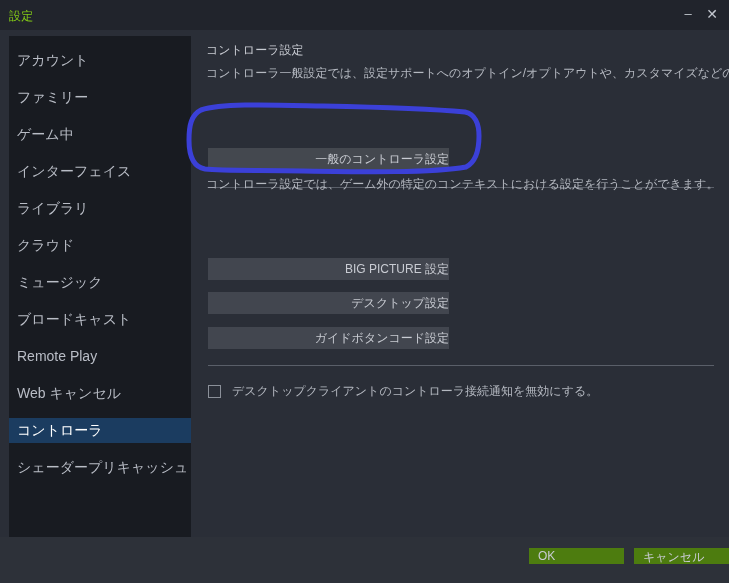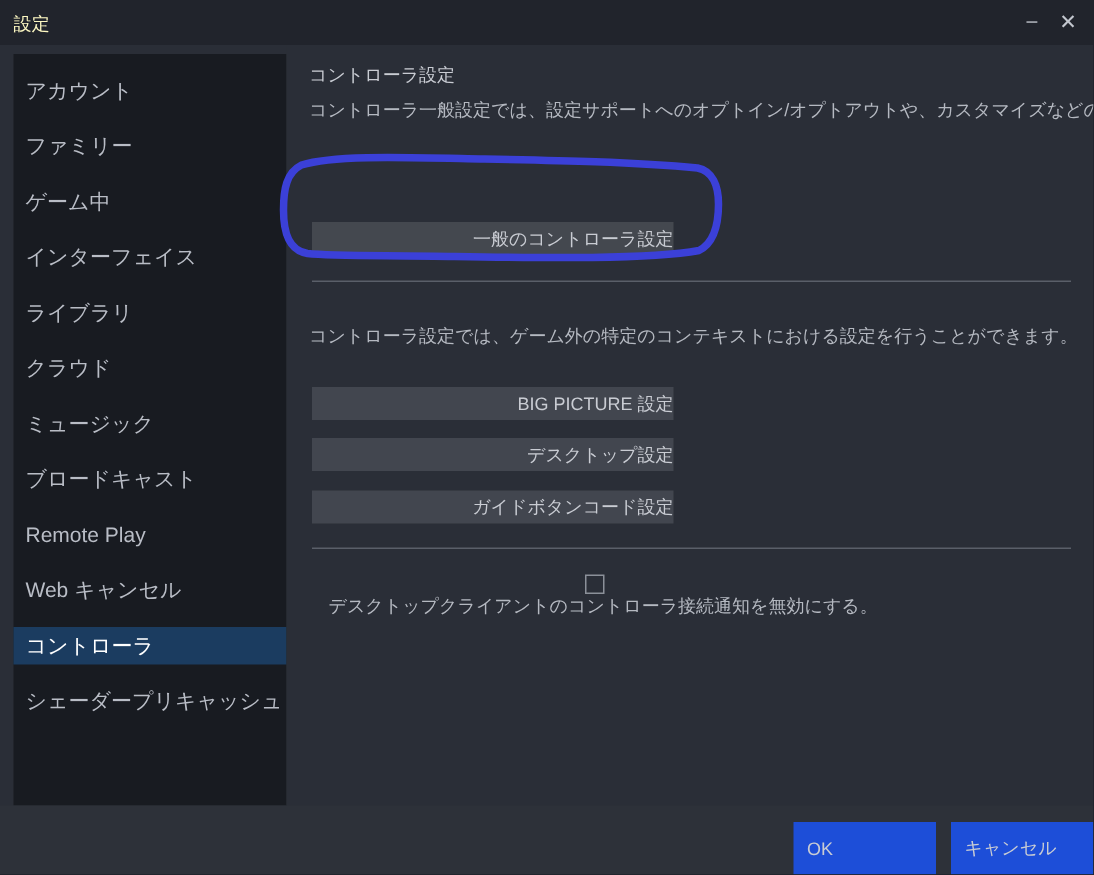--- a/index.html
+++ b/index.html
@@ -25,21 +25,21 @@
     left: 0; top: 0;
     width: 729px;
     height: 30px;
     background: #21242c;
   }
   #title-text {
     position: absolute;
     left: 9px;
     top: 8px;
     font-size: 12px;
-    color: #fef9c3;
+    color: #84cc16;
     letter-spacing: 0.2px;
   }
   .wctrl {
     position: absolute;
     top: 3px;
     width: 22px;
     height: 22px;
     color: #c3c7cf;
     font-size: 13px;
     line-height: 22px;
@@ -90,21 +90,21 @@
     color: #c9ccd3;
   }
   .desc {
     position: absolute;
     left: 15px;
     font-size: 12px;
     color: #b5b9c1;
     white-space: nowrap;
   }
   #desc-1 { top: 35px; }
-  #desc-2 { top: 146px; margin-top: 40px; }
+  #desc-2 { top: 146px; }
 
   .sbtn {
     position: absolute;
     left: 17px;
     width: 241px;
     height: 22px;
     background: #42464f;
     border: none;
     color: #c9ccd3;
     font-family: "Liberation Sans", "DejaVu Sans", sans-serif;
@@ -128,21 +128,20 @@
   #div-1 { top: 157px; }
   #div-2 { top: 335px; }
 
   #check-row {
     position: absolute;
     left: 17px;
     top: 353px;
     display: flex;
     align-items: center;
     cursor: default;
-    flex-direction: column;
   }
   #checkbox {
     width: 13px;
     height: 13px;
     border: 1px solid #8b9099;
     background: #2a2e37;
     box-sizing: border-box;
     flex: none;
   }
   #check-label {
@@ -158,22 +157,22 @@
     left: 0;
     top: 537px;
     width: 729px;
     height: 46px;
     background: #2d3139;
   }
   .fbtn {
     position: absolute;
     top: 11px;
     width: 95px;
-    height: 35px;
-    background: #1d4ed8;
+    height: 16px;
+    background: #4d7c0f;
     border: none;
     color: #c9ccd3;
     font-family: "Liberation Sans", "DejaVu Sans", sans-serif;
     font-size: 12px;
     text-align: left;
     padding-left: 9px;
     cursor: default;
   }
   #btn-ok { left: 529px; }
   #btn-cancel { left: 634px; }

